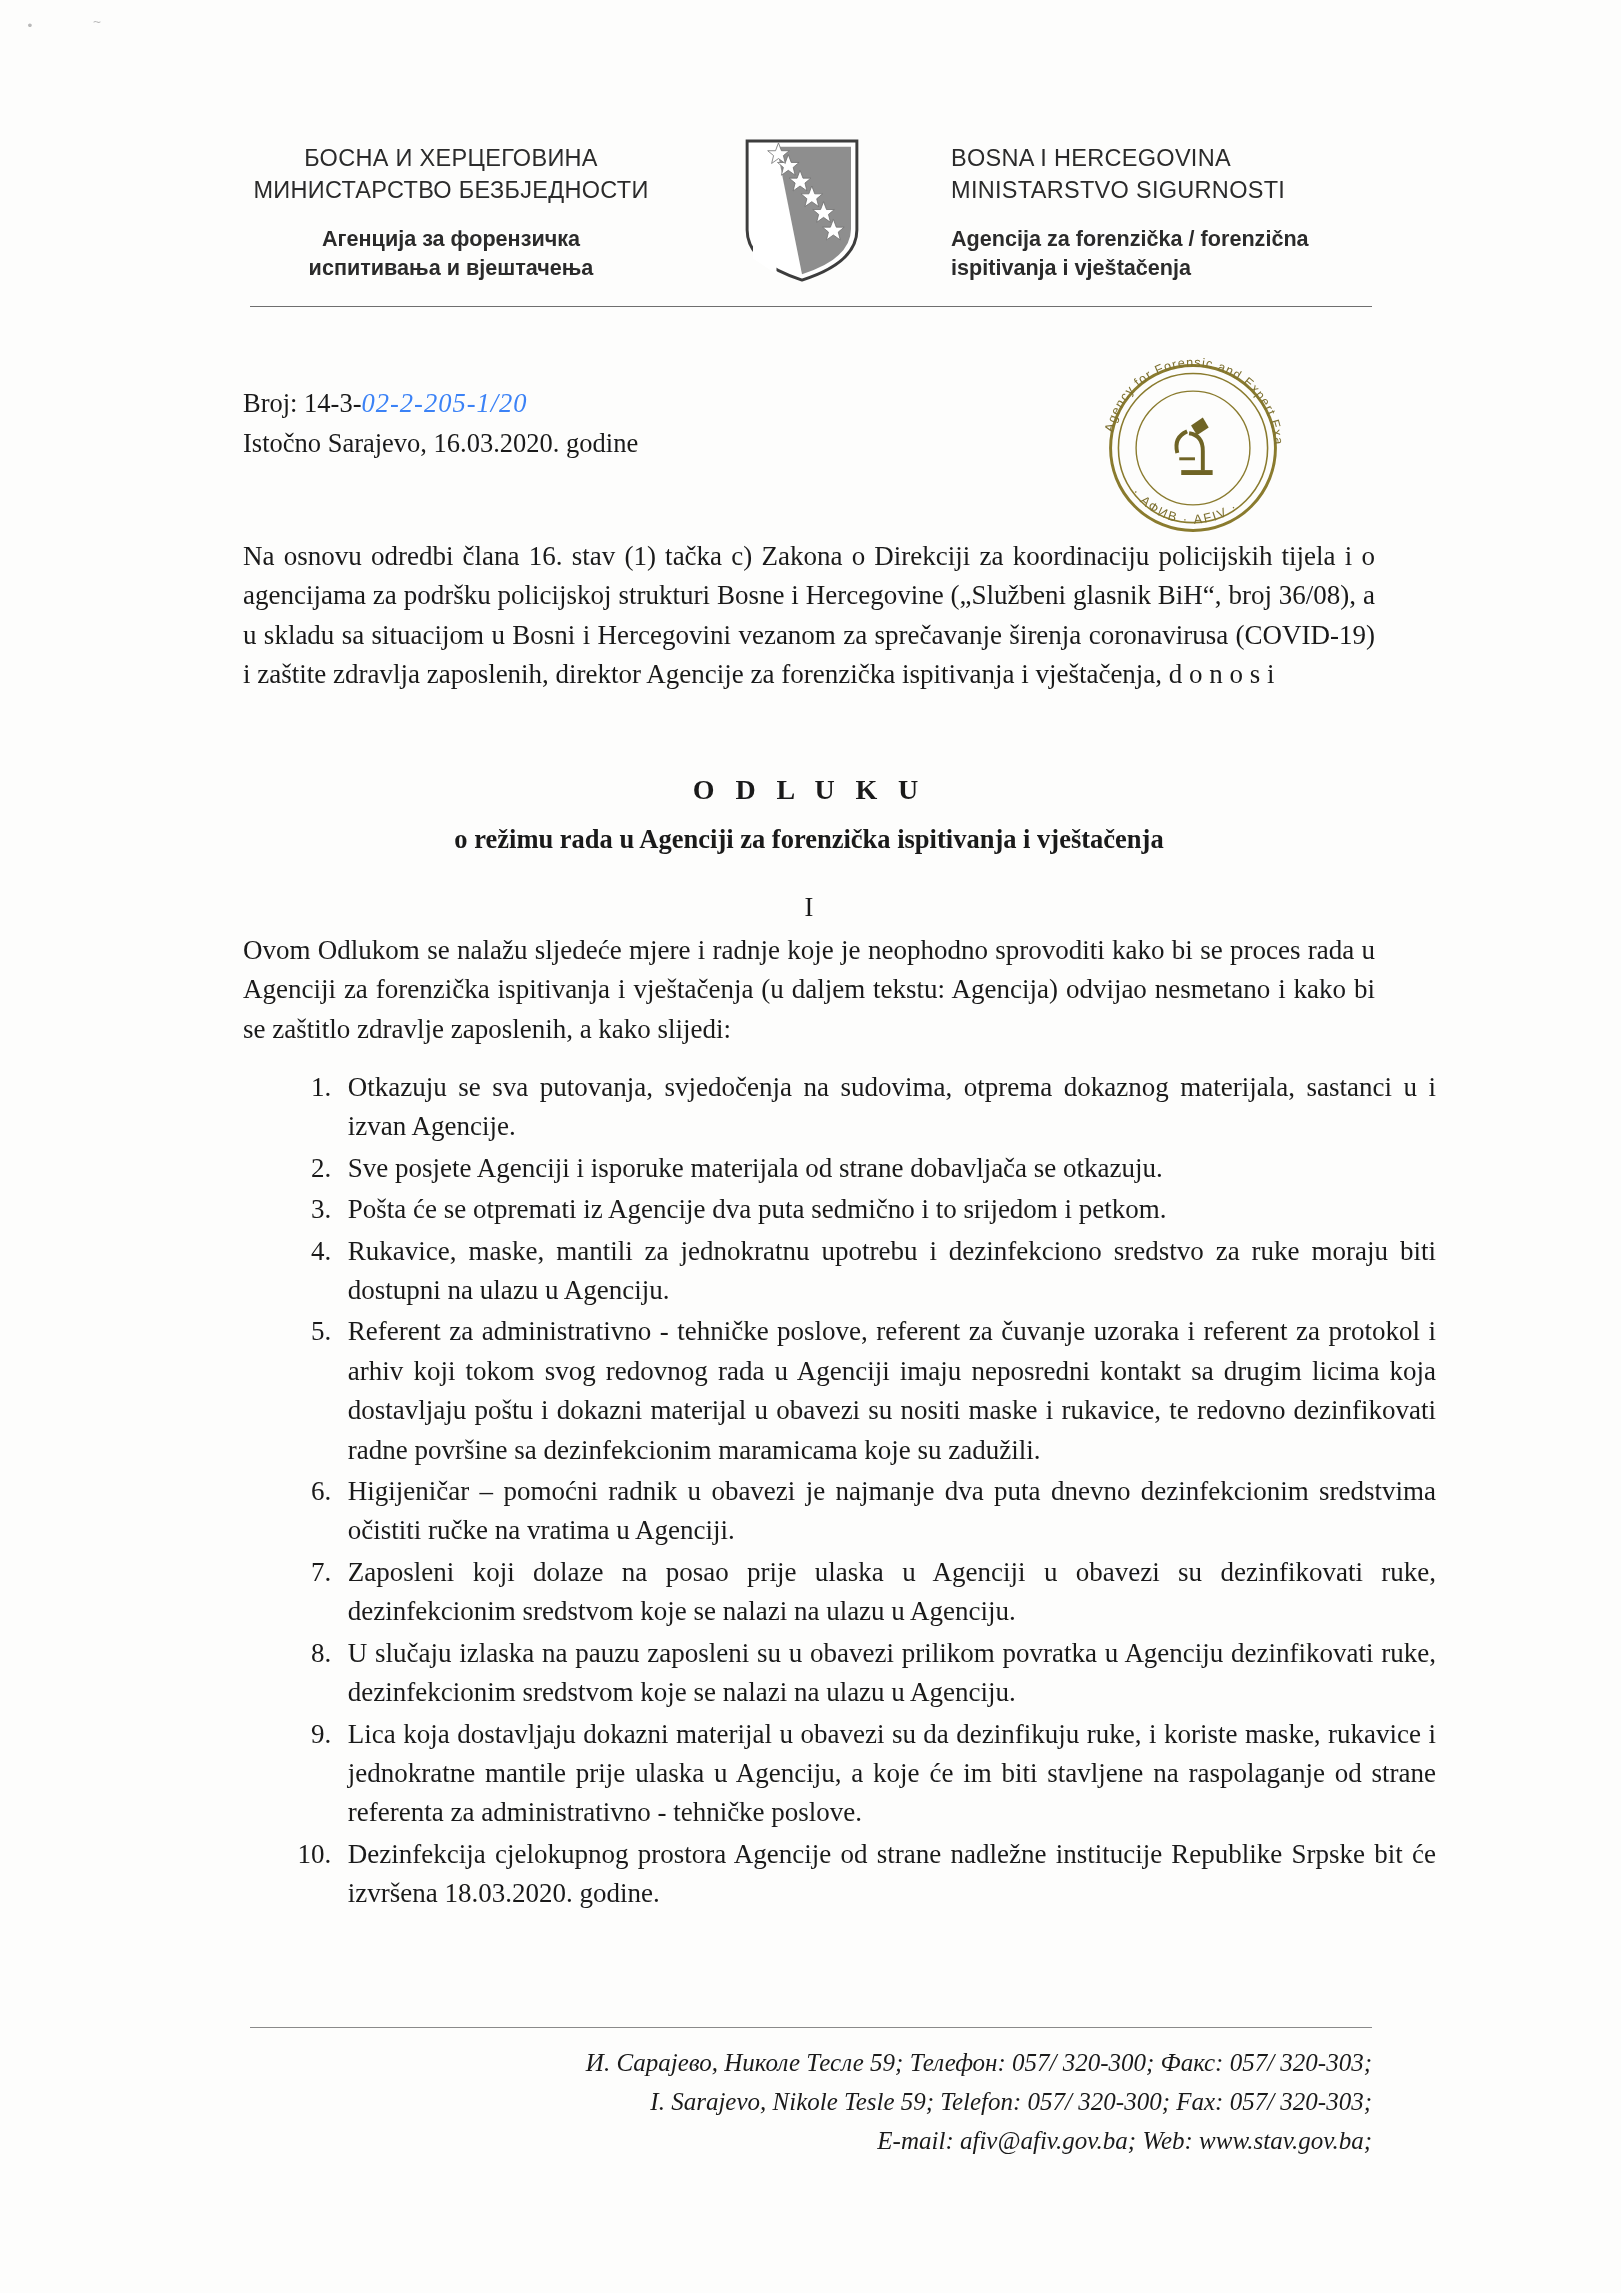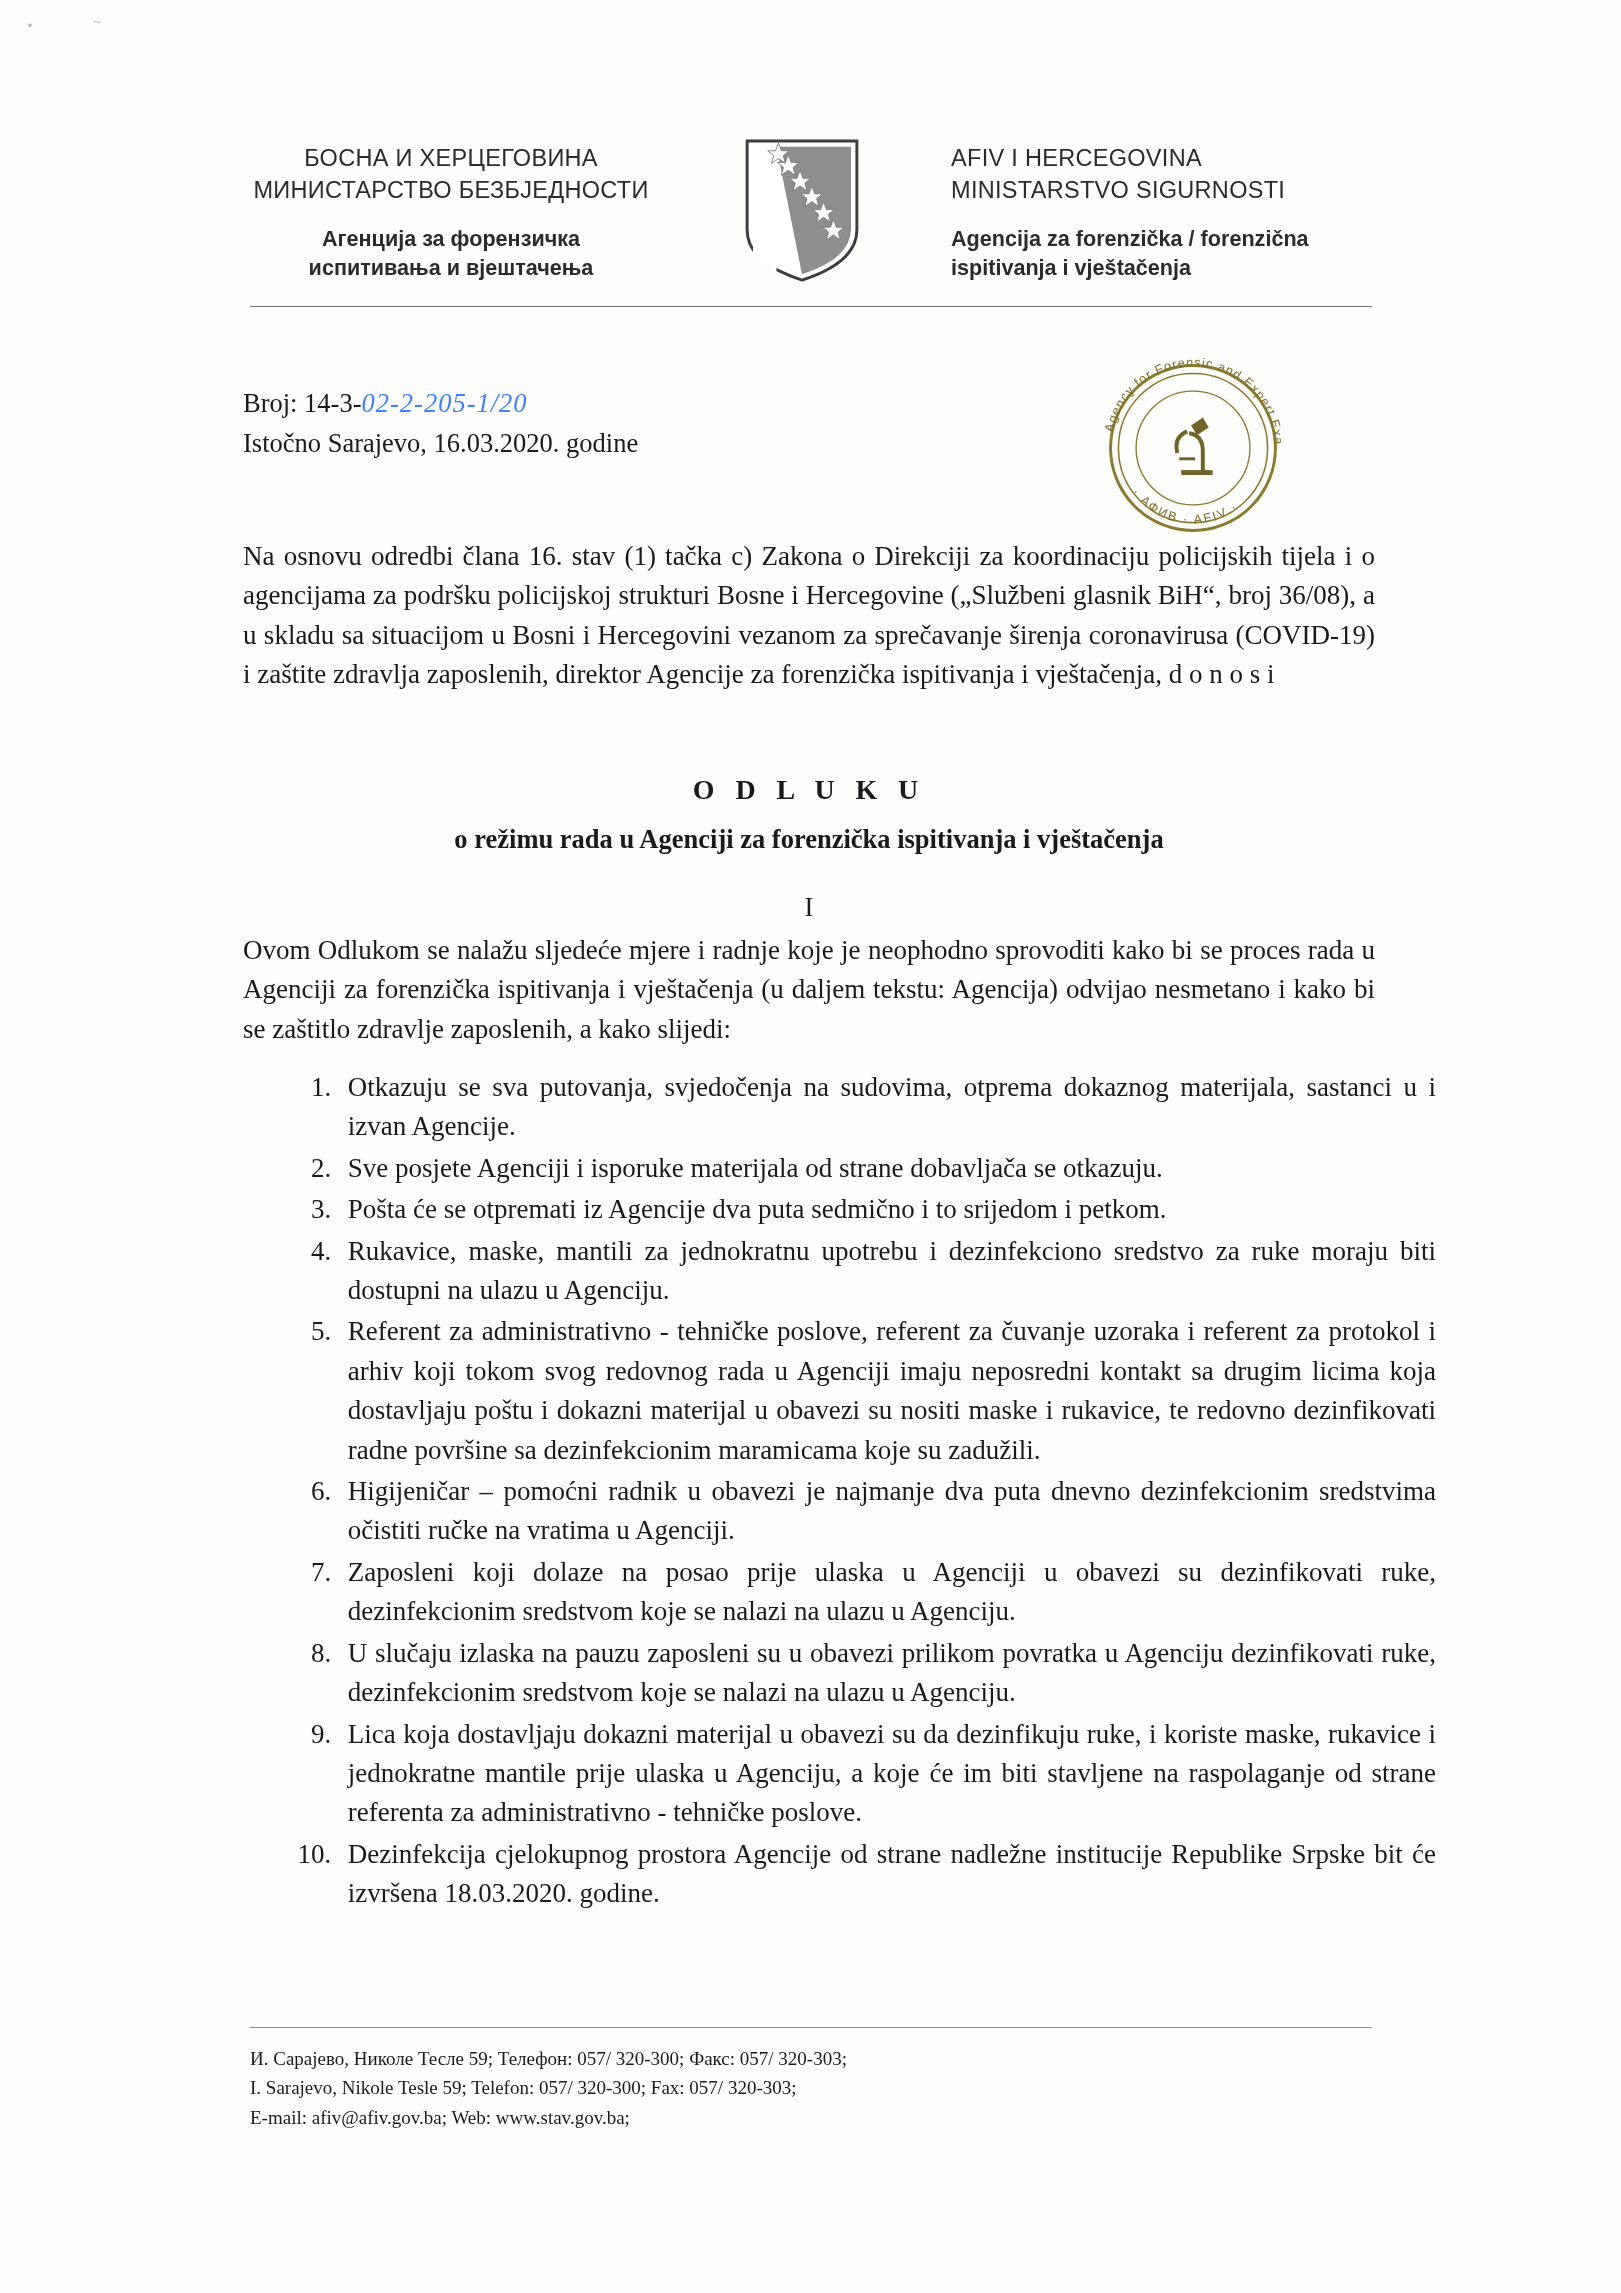--- a/index.html
+++ b/index.html
@@ -137,23 +137,24 @@
     top: 2027px;
     left: 250px;
     width: 1122px;
     border-top: 1.4px solid #8a8a8a;
   }
   .footer {
     position: absolute;
     top: 2044px;
     left: 250px;
     width: 1122px;
-    text-align: left;
-    font-size: 19px;
+    text-align: right;
+    font-size: 25px;
     line-height: 1.55;
+    font-style: italic;
   }
   
   .artifact {
     position: absolute;
     color: #b9b9b9;
     font-size: 13.7px;
     font-family: "Liberation Sans", sans-serif;
   }
 </style>
 </head>
@@ -184,21 +185,21 @@
           <polygon points="58,34 61,42 69,42 63,47 65,55 58,50 51,55 53,47 47,42 55,42"></polygon>
           <polygon points="70,50 73,58 81,58 75,63 77,71 70,66 63,71 65,63 59,58 67,58"></polygon>
           <polygon points="82,66 85,74 93,74 87,79 89,87 82,82 75,87 77,79 71,74 79,74"></polygon>
           <polygon points="92,84 95,92 103,92 97,97 99,105 92,100 85,105 87,97 81,92 89,92"></polygon>
           <polygon points="36,6 39,14 47,14 41,19 43,27 36,22 29,27 31,19 25,14 33,14"></polygon>
         </g>
       </svg>
     </div>
 
     <div class="hdr-col hdr-right">
-      <div class="hdr-l1">AFIV I HERCEGOVINA</div>
+      <div class="hdr-l1">BOSNA I HERCEGOVINA</div>
       <div class="hdr-l2">MINISTARSTVO SIGURNOSTI</div>
       <div class="hdr-l3">Agencija za forenzička / forenzična</div>
       <div class="hdr-l4">ispitivanja i vještačenja</div>
     </div>
   </div>
 
   <div class="hr-top"></div>
 
   <div class="meta">
     <div>

